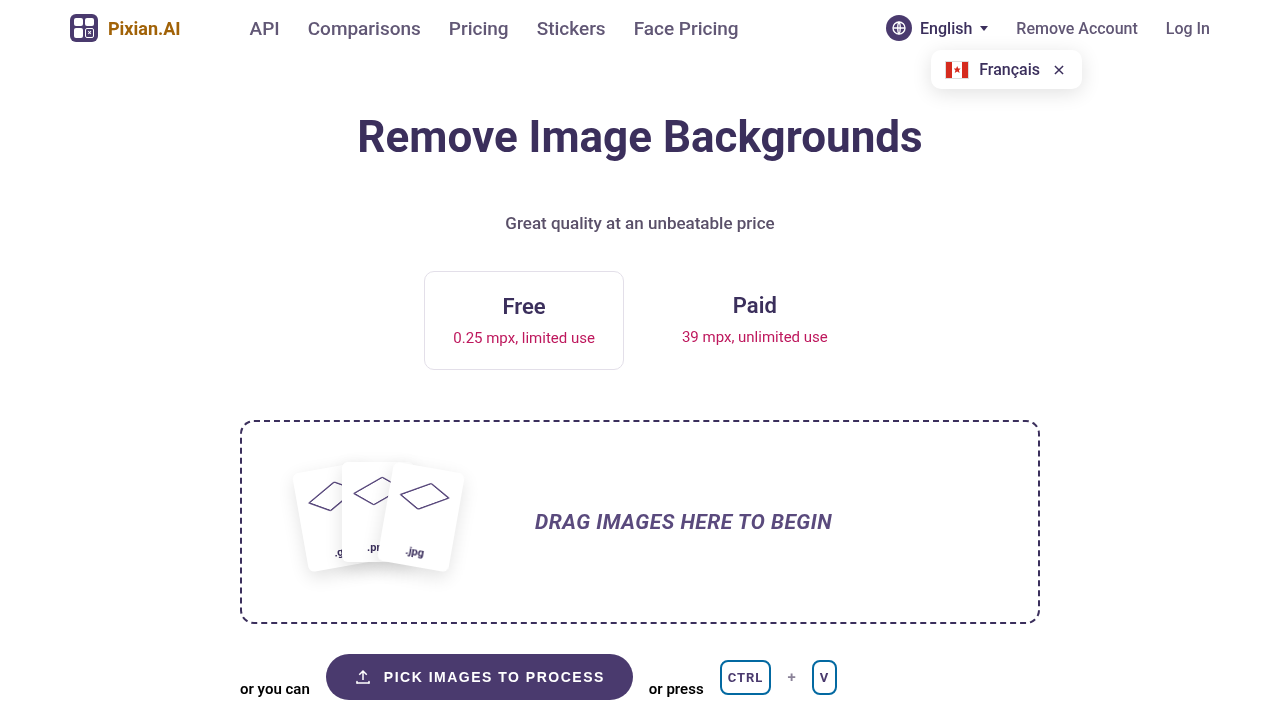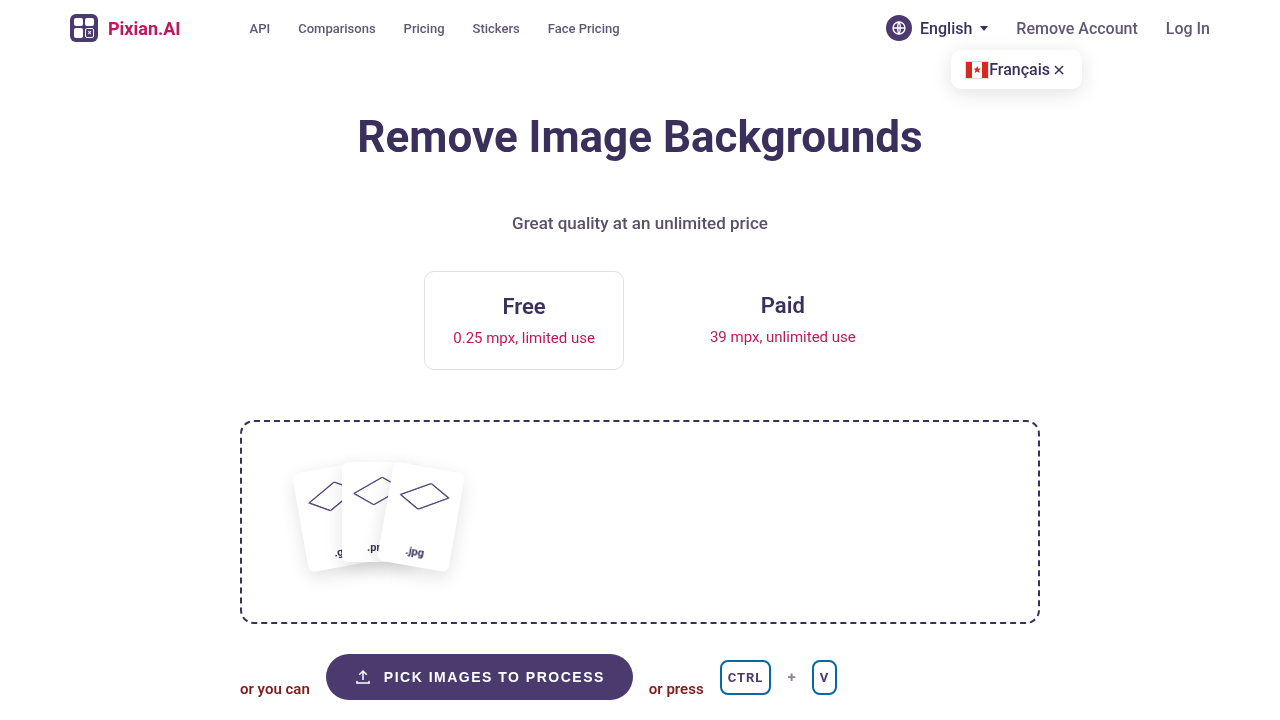--- a/index.html
+++ b/index.html
@@ -44,27 +44,27 @@
   display: flex;
   align-items: center;
   justify-content: center;
   font-size: 7px;
   color: #fff;
   font-weight: bold;
 }
 .brand {
   font-weight: 700;
   font-size: 18px;
-  color: #be185d;
+  color: #a16207;
 }
 .nav { display: flex; gap: 28px; }
 .nav a {
   color: #615775;
   text-decoration: none;
-  font-size: 13px;
+  font-size: 19px;
   font-weight: 500;
 }
 .spacer { flex: 1; }
 .right-nav { display: flex; align-items: center; gap: 28px; text-align: center; }
 .lang-selector {
   display: flex;
   align-items: center;
   gap: 8px;
   cursor: pointer;
   position: relative;
@@ -100,20 +100,21 @@
 .lang-popup {
   position: absolute;
   top: 50px;
   right: 198px;
   background: #fff;
   border-radius: 10px;
   box-shadow: 0 4px 20px rgba(0,0,0,0.12);
   padding: 10px 14px;
   display: flex;
   align-items: center;
+  gap: 10px;
 }
 .flag {
   width: 24px;
   height: 18px;
   background: #fff;
   border: 1px solid #ddd;
   position: relative;
   display: flex;
   align-items: center;
   justify-content: center;
@@ -150,21 +151,20 @@
   margin-bottom: 38px;
 }
 .plans {
   display: flex;
   justify-content: center;
   gap: 30px;
   margin-bottom: 50px;
 }
 .plan {
   padding: 22px 28px;
-  margin-left: 28px;
 }
 .plan.free {
   border: 1px solid #e3dfe9;
   border-radius: 10px;
 }
 .plan-title {
   font-size: 22px;
   font-weight: 600;
   color: #3b2f5c;
   margin-bottom: 10px;
@@ -227,21 +227,21 @@
   display: flex;
   align-items: center;
   justify-content: flex-start;
   gap: 16px;
   width: 800px;
   margin: 0 auto;
 }
 .or-text {
   font-size: 15px;
   font-weight: 600;
-  color: #7f1d1d;
+  color: #000000;
   margin-top: 23px;
 }
 .pick-btn {
   background: #4a3a6e;
   color: #fff;
   border: none;
   border-radius: 999px;
   padding: 14px 28px;
   font-size: 14px;
   font-weight: 700;
@@ -316,21 +316,21 @@
   <span class="popup-text">Français</span>
   <span class="popup-close">
     <svg viewBox="0 0 24 24" fill="none" stroke="currentColor" stroke-width="2.5">
       <path d="M5 5l14 14M19 5L5 19"></path>
     </svg>
   </span>
 </div>
 
 <main class="main">
   <h1 class="headline">Remove Image Backgrounds</h1>
-  <p class="sub">Great quality at an unlimited price</p>
+  <p class="sub">Great quality at an unbeatable price</p>
 
   <div class="plans">
     <div class="plan free">
       <div class="plan-title">Free</div>
       <div class="plan-desc">0.25 mpx, limited use</div>
     </div>
     <div class="plan">
       <div class="plan-title">Paid</div>
       <div class="plan-desc">39 mpx, unlimited use</div>
     </div>
@@ -344,20 +344,21 @@
       </div>
       <div class="file-card">
         <div class="file-iso"></div>
         <div class="file-ext">.png</div>
       </div>
       <div class="file-card">
         <div class="file-iso"></div>
         <div class="file-ext">.jpg</div>
       </div>
     </div>
+    <div class="drag-text">DRAG IMAGES HERE TO BEGIN</div>
   </div>
 
   <div class="action-row">
     <span class="or-text">or you can</span>
     <button class="pick-btn">
       <svg viewBox="0 0 24 24" fill="none" stroke="currentColor" stroke-width="2">
         <path d="M12 16V4M7 9l5-5 5 5"></path>
         <path d="M4 20h16" stroke-linecap="round"></path>
         <path d="M4 20c0-2 0-2 0-2M20 20c0-2 0-2 0-2" stroke-linecap="round"></path>
       </svg>

